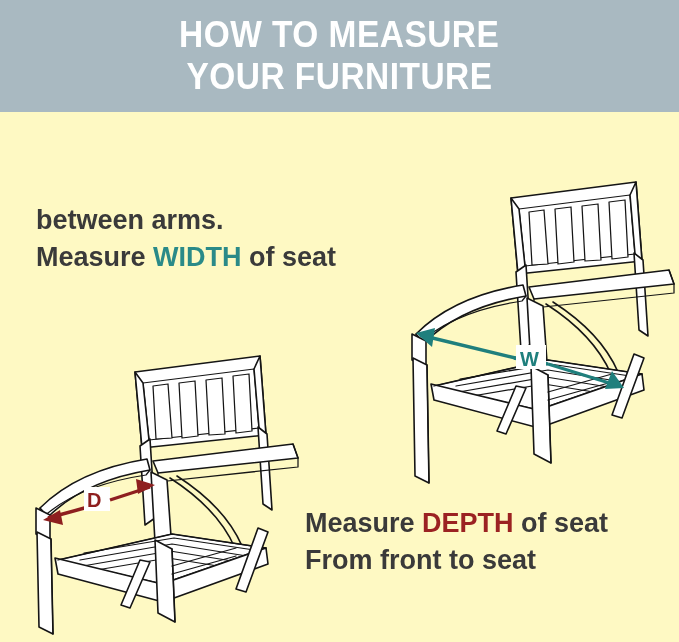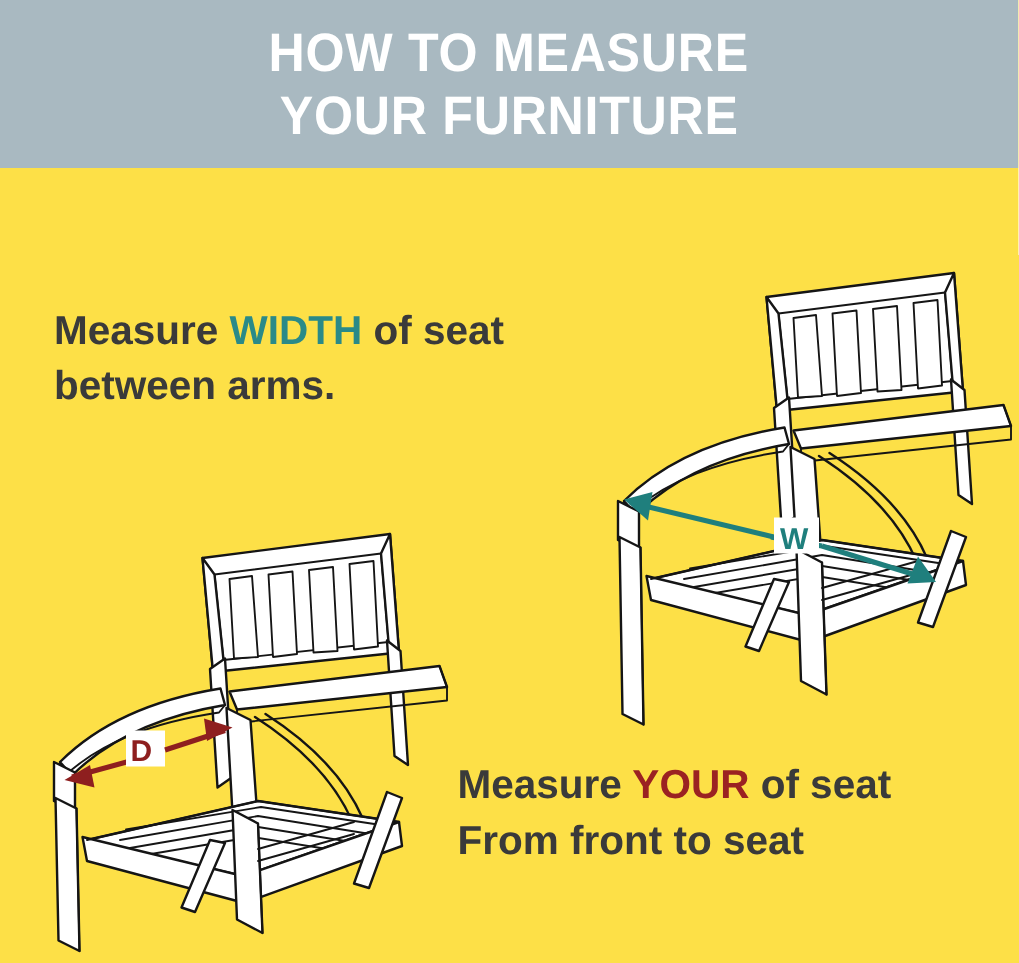--- a/index.html
+++ b/index.html
@@ -5,21 +5,21 @@
 <style>
   html, body {
     margin: 0;
     padding: 0;
     background: #ffffff;
   }
   #infographic {
     position: relative;
     width: 679px;
     height: 642px;
-    background: #fde047;
+    background: #fef9c3;
     overflow: hidden;
     font-family: "Liberation Sans", sans-serif;
     -webkit-font-smoothing: antialiased;
   }
 
   
   #header-banner {
     position: absolute;
     left: 0;
     top: 0;
@@ -135,26 +135,26 @@
 <body>
 
 <div id="infographic">
 
   <div id="header-banner">
     <div class="header-line">HOW TO MEASURE</div>
     <div class="header-line">YOUR FURNITURE</div>
   </div>
 
   <div id="caption-width" class="caption">
+    <div>between arms.</div>
     <div><span>Measure </span><span class="kw-width">WIDTH</span><span> of seat</span></div>
-    <div>between arms.</div>
   </div>
 
   <div id="caption-depth" class="caption">
-    <div><span>Measure </span><span class="kw-depth">YOUR</span><span> of seat</span></div>
+    <div><span>Measure </span><span class="kw-depth">DEPTH</span><span> of seat</span></div>
     <div>From front to seat</div>
   </div>
 
   <svg id="chair-width-illustration" class="chair-svg" width="281" height="352" viewBox="0 0 281 352">
 
     <g>
 
       <path class="chair-fill" d="M113 60 L238 44 L244 123 L120 136 Z"></path>
 
       <path class="chair-line-thin" d="M121 71 L232 57 L237 116 L127 128 Z"></path>

